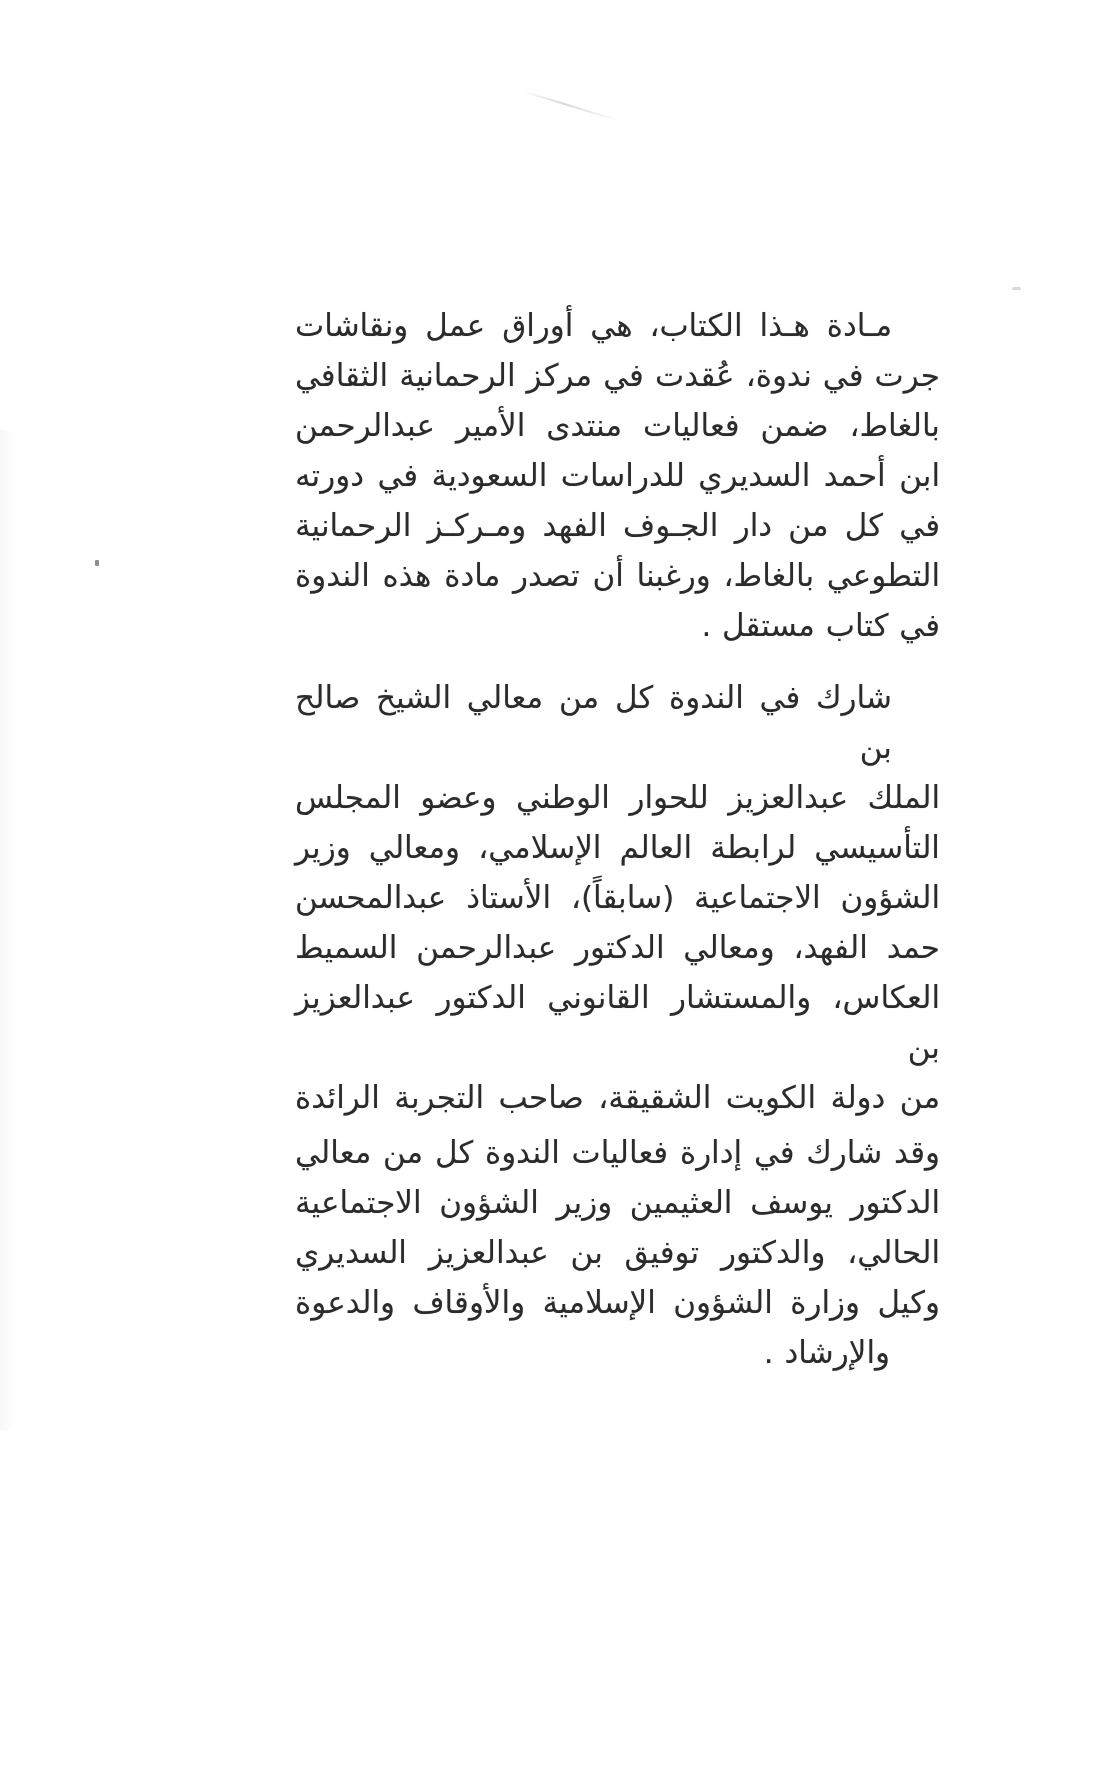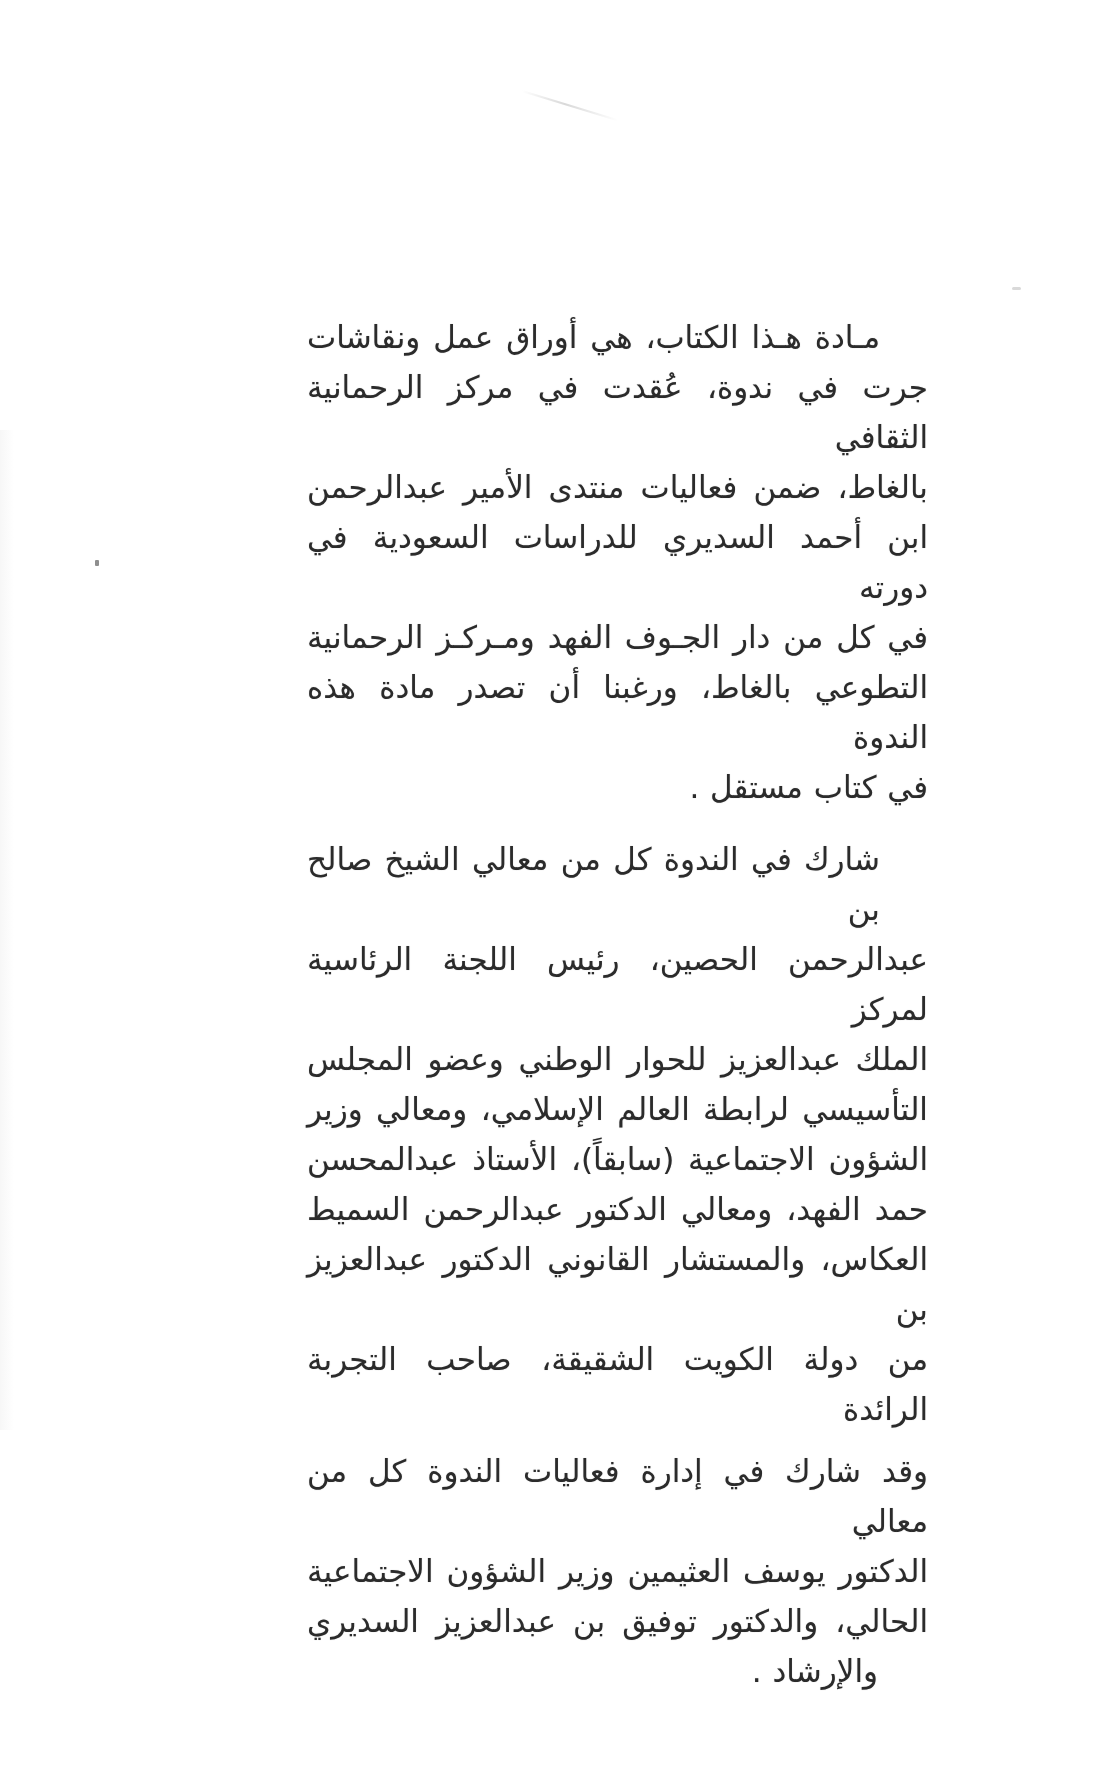--- a/index.html
+++ b/index.html
@@ -62,21 +62,21 @@
     top: 300px;
     right: 171px;
     width: 645px;
     direction: rtl;
     color: var(--ink, #2b2b2b);
     font-size: 31px;
     line-height: 50px;
     text-shadow: 0 0 1px rgba(43,43,43,0.30);
     word-spacing: 1px;
   }
-  .para { margin: 12px; }
+  .para { margin: 0; }
   .para.gap-large { margin-top: 22px; }
   .para.gap-small { margin-top: 5px; }
   .para.indent .line:first-child { padding-right: 48px; }
   .line {
     text-align: justify;
     text-align-last: justify;
     min-height: 50px;
   }
   .line.last { text-align-last: right; }
   .line.last.full-width { text-align-last: justify; }
@@ -95,28 +95,28 @@
         <div class="line">مـادة هـذا الكتاب، هي أوراق عمل ونقاشات</div>
         <div class="line">جرت في ندوة، عُقدت في مركز الرحمانية الثقافي</div>
         <div class="line">بالغاط، ضمن فعاليات منتدى الأمير عبدالرحمن</div>
         <div class="line">ابن أحمد السديري للدراسات السعودية في دورته</div>
         <div class="line">في كل من دار الجـوف الفهد ومـركـز الرحمانية</div>
         <div class="line">التطوعي بالغاط، ورغبنا أن تصدر مادة هذه الندوة</div>
         <div class="line last">في كتاب مستقل .</div>
       </div>
       <div class="para indent gap-large">
         <div class="line">شارك في الندوة كل من معالي الشيخ صالح بن</div>
-        <div class="line">عبدالرحمن الحصين، رئيس اللجنة الرئاسية لمركز</div>
         <div class="line">الملك عبدالعزيز للحوار الوطني وعضو المجلس</div>
         <div class="line">التأسيسي لرابطة العالم الإسلامي، ومعالي وزير</div>
         <div class="line">الشؤون الاجتماعية (سابقاً)، الأستاذ عبدالمحسن</div>
         <div class="line">حمد الفهد، ومعالي الدكتور عبدالرحمن السميط</div>
         <div class="line">العكاس، والمستشار القانوني الدكتور عبدالعزيز بن</div>
         <div class="line">من دولة الكويت الشقيقة، صاحب التجربة الرائدة</div>
       </div>
       <div class="para gap-small">
         <div class="line">وقد شارك في إدارة فعاليات الندوة كل من معالي</div>
         <div class="line">الدكتور يوسف العثيمين وزير الشؤون الاجتماعية</div>
         <div class="line">الحالي، والدكتور توفيق بن عبدالعزيز السديري</div>
+        <div class="line">وكيل وزارة الشؤون الإسلامية والأوقاف والدعوة</div>
         <div class="line last inset">والإرشاد .</div>
       </div>
     </div>
 </div>
 
 </body></html>

